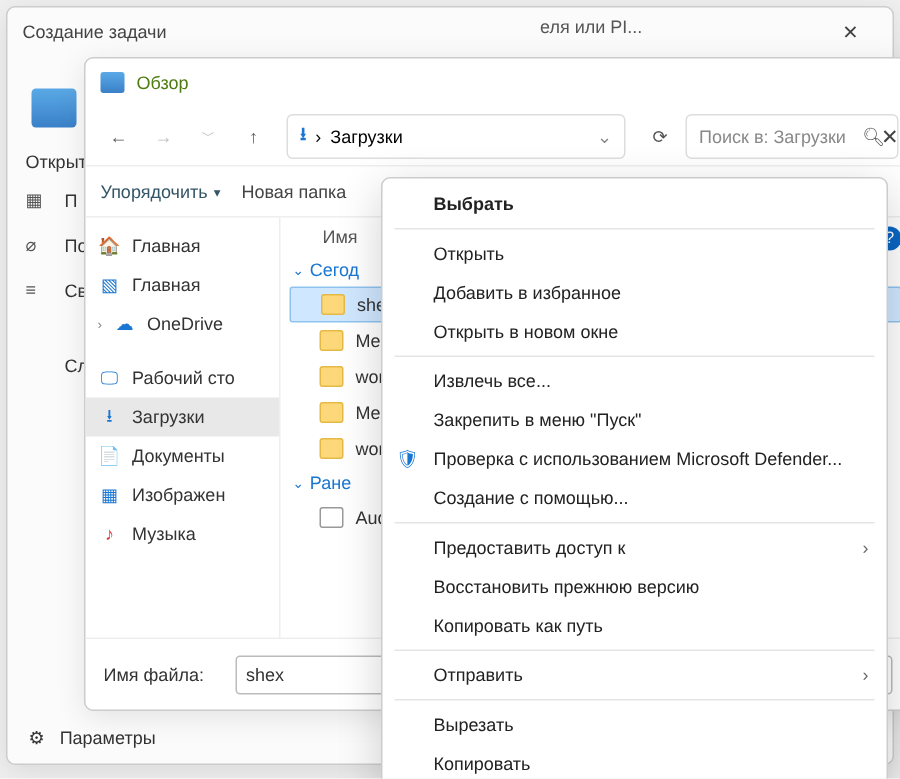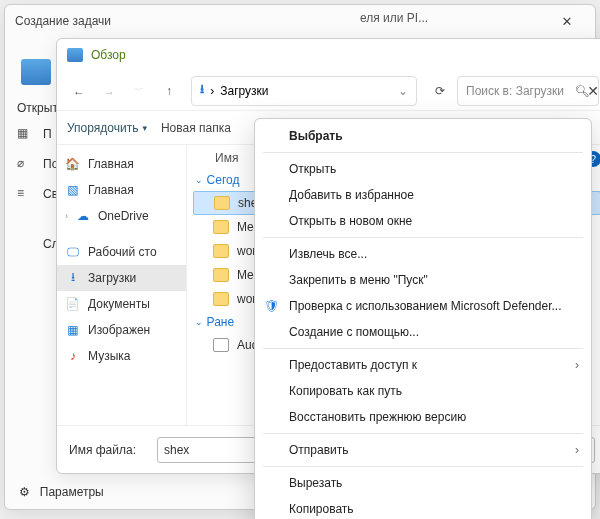--- a/index.html
+++ b/index.html
@@ -233,22 +233,22 @@
   <div class="mi">
       <span class="shield">🛡</span>
       <span>Проверка с использованием Microsoft Defender...</span>
     </div>
   <div class="mi">Создание с помощью...</div>
   <hr>
   <div class="mi">
       <span>Предоставить доступ к</span>
       <span class="arr">›</span>
     </div>
+  <div class="mi">Восстановить прежнюю версию</div>
   <div class="mi">Копировать как путь</div>
-  <div class="mi">Восстановить прежнюю версию</div>
   <hr>
   <div class="mi">
       <span>Отправить</span>
       <span class="arr">›</span>
     </div>
   <hr>
   <div class="mi">Вырезать</div>
   <div class="mi">Копировать</div>
 
 </div>

